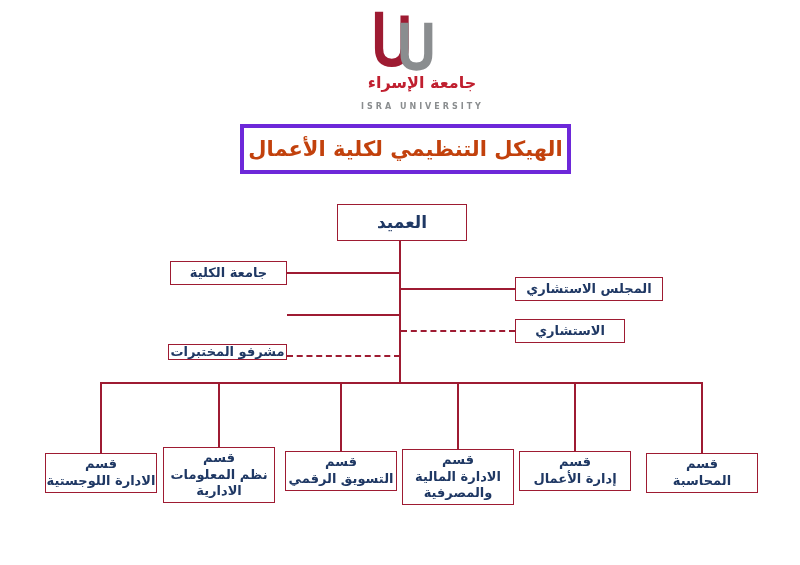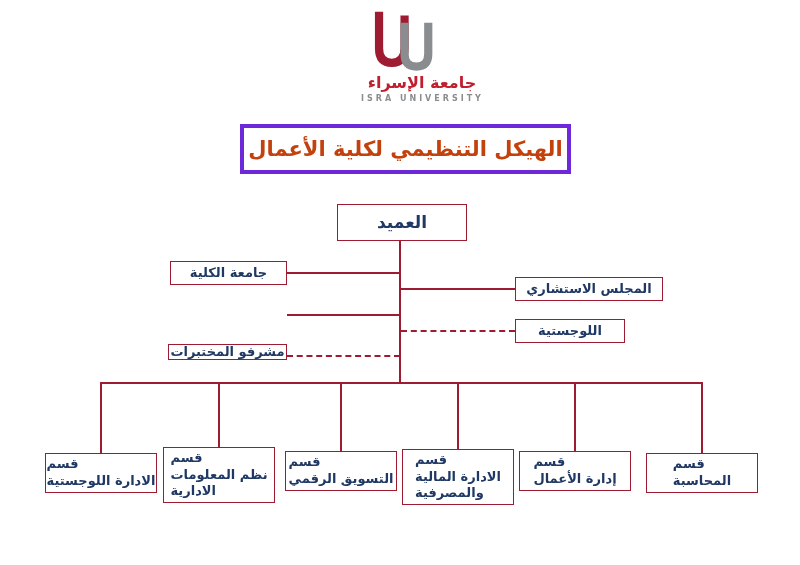--- a/index.html
+++ b/index.html
@@ -31,21 +31,21 @@
   .logo-ar {
     margin-top: 2px;
     color: #C01F2F;
     font-size: 16px;
     font-weight: bold;
     direction: rtl;
     line-height: 1.1;
     padding-left: 44px;
   }
   .logo-en {
-    margin-top: 2px;
+    margin-top: 10px;
     color: #8A8D8F;
     font-size: 8px;
     letter-spacing: 3px;
     font-weight: bold;
     padding-left: 45px;
   }
 
   
   .title-box {
     position: absolute;
@@ -70,21 +70,21 @@
     position: absolute;
     background: #ffffff;
     border: 1.6px solid #9E1B32;
     color: #1F3864;
     font-weight: bold;
     font-size: 13px;
     line-height: 1.3;
     display: flex;
     align-items: center;
     justify-content: center;
-    text-align: left;
+    text-align: center;
     direction: rtl;
     white-space: pre-line;
     box-sizing: border-box;
     z-index: 2;
   }
   .node-dean {
     font-size: 17px;
   }
 
   
@@ -121,21 +121,21 @@
   </div>
 
   <div class="title-box">الهيكل التنظيمي لكلية الأعمال</div>
 
   <div class="node node-dean" style="left:337px; top:204px; width:130px; height:37px;">العميد</div>
 
   <div class="node" style="left:170px; top:261px; width:117px; height:24px;">جامعة الكلية</div>
   <div class="node" style="left:168px; top:344px; width:119px; height:16px;">مشرفو المختبرات</div>
 
   <div class="node" style="left:515px; top:277px; width:148px; height:24px;">المجلس الاستشاري</div>
-  <div class="node" style="left:515px; top:319px; width:110px; height:24px;">اللوجستية</div>
+  <div class="node" style="left:515px; top:319px; width:110px; height:24px;">الاستشاري</div>
 
   <div class="node" style="left:646px; top:453px; width:112px; height:40px;">قسم
 المحاسبة</div>
   <div class="node" style="left:519px; top:451px; width:112px; height:40px;">قسم
 إدارة الأعمال</div>
   <div class="node" style="left:402px; top:449px; width:112px; height:56px;">قسم
 الادارة المالية
 والمصرفية</div>
   <div class="node" style="left:285px; top:451px; width:112px; height:40px;">قسم
 التسويق الرقمي</div>

